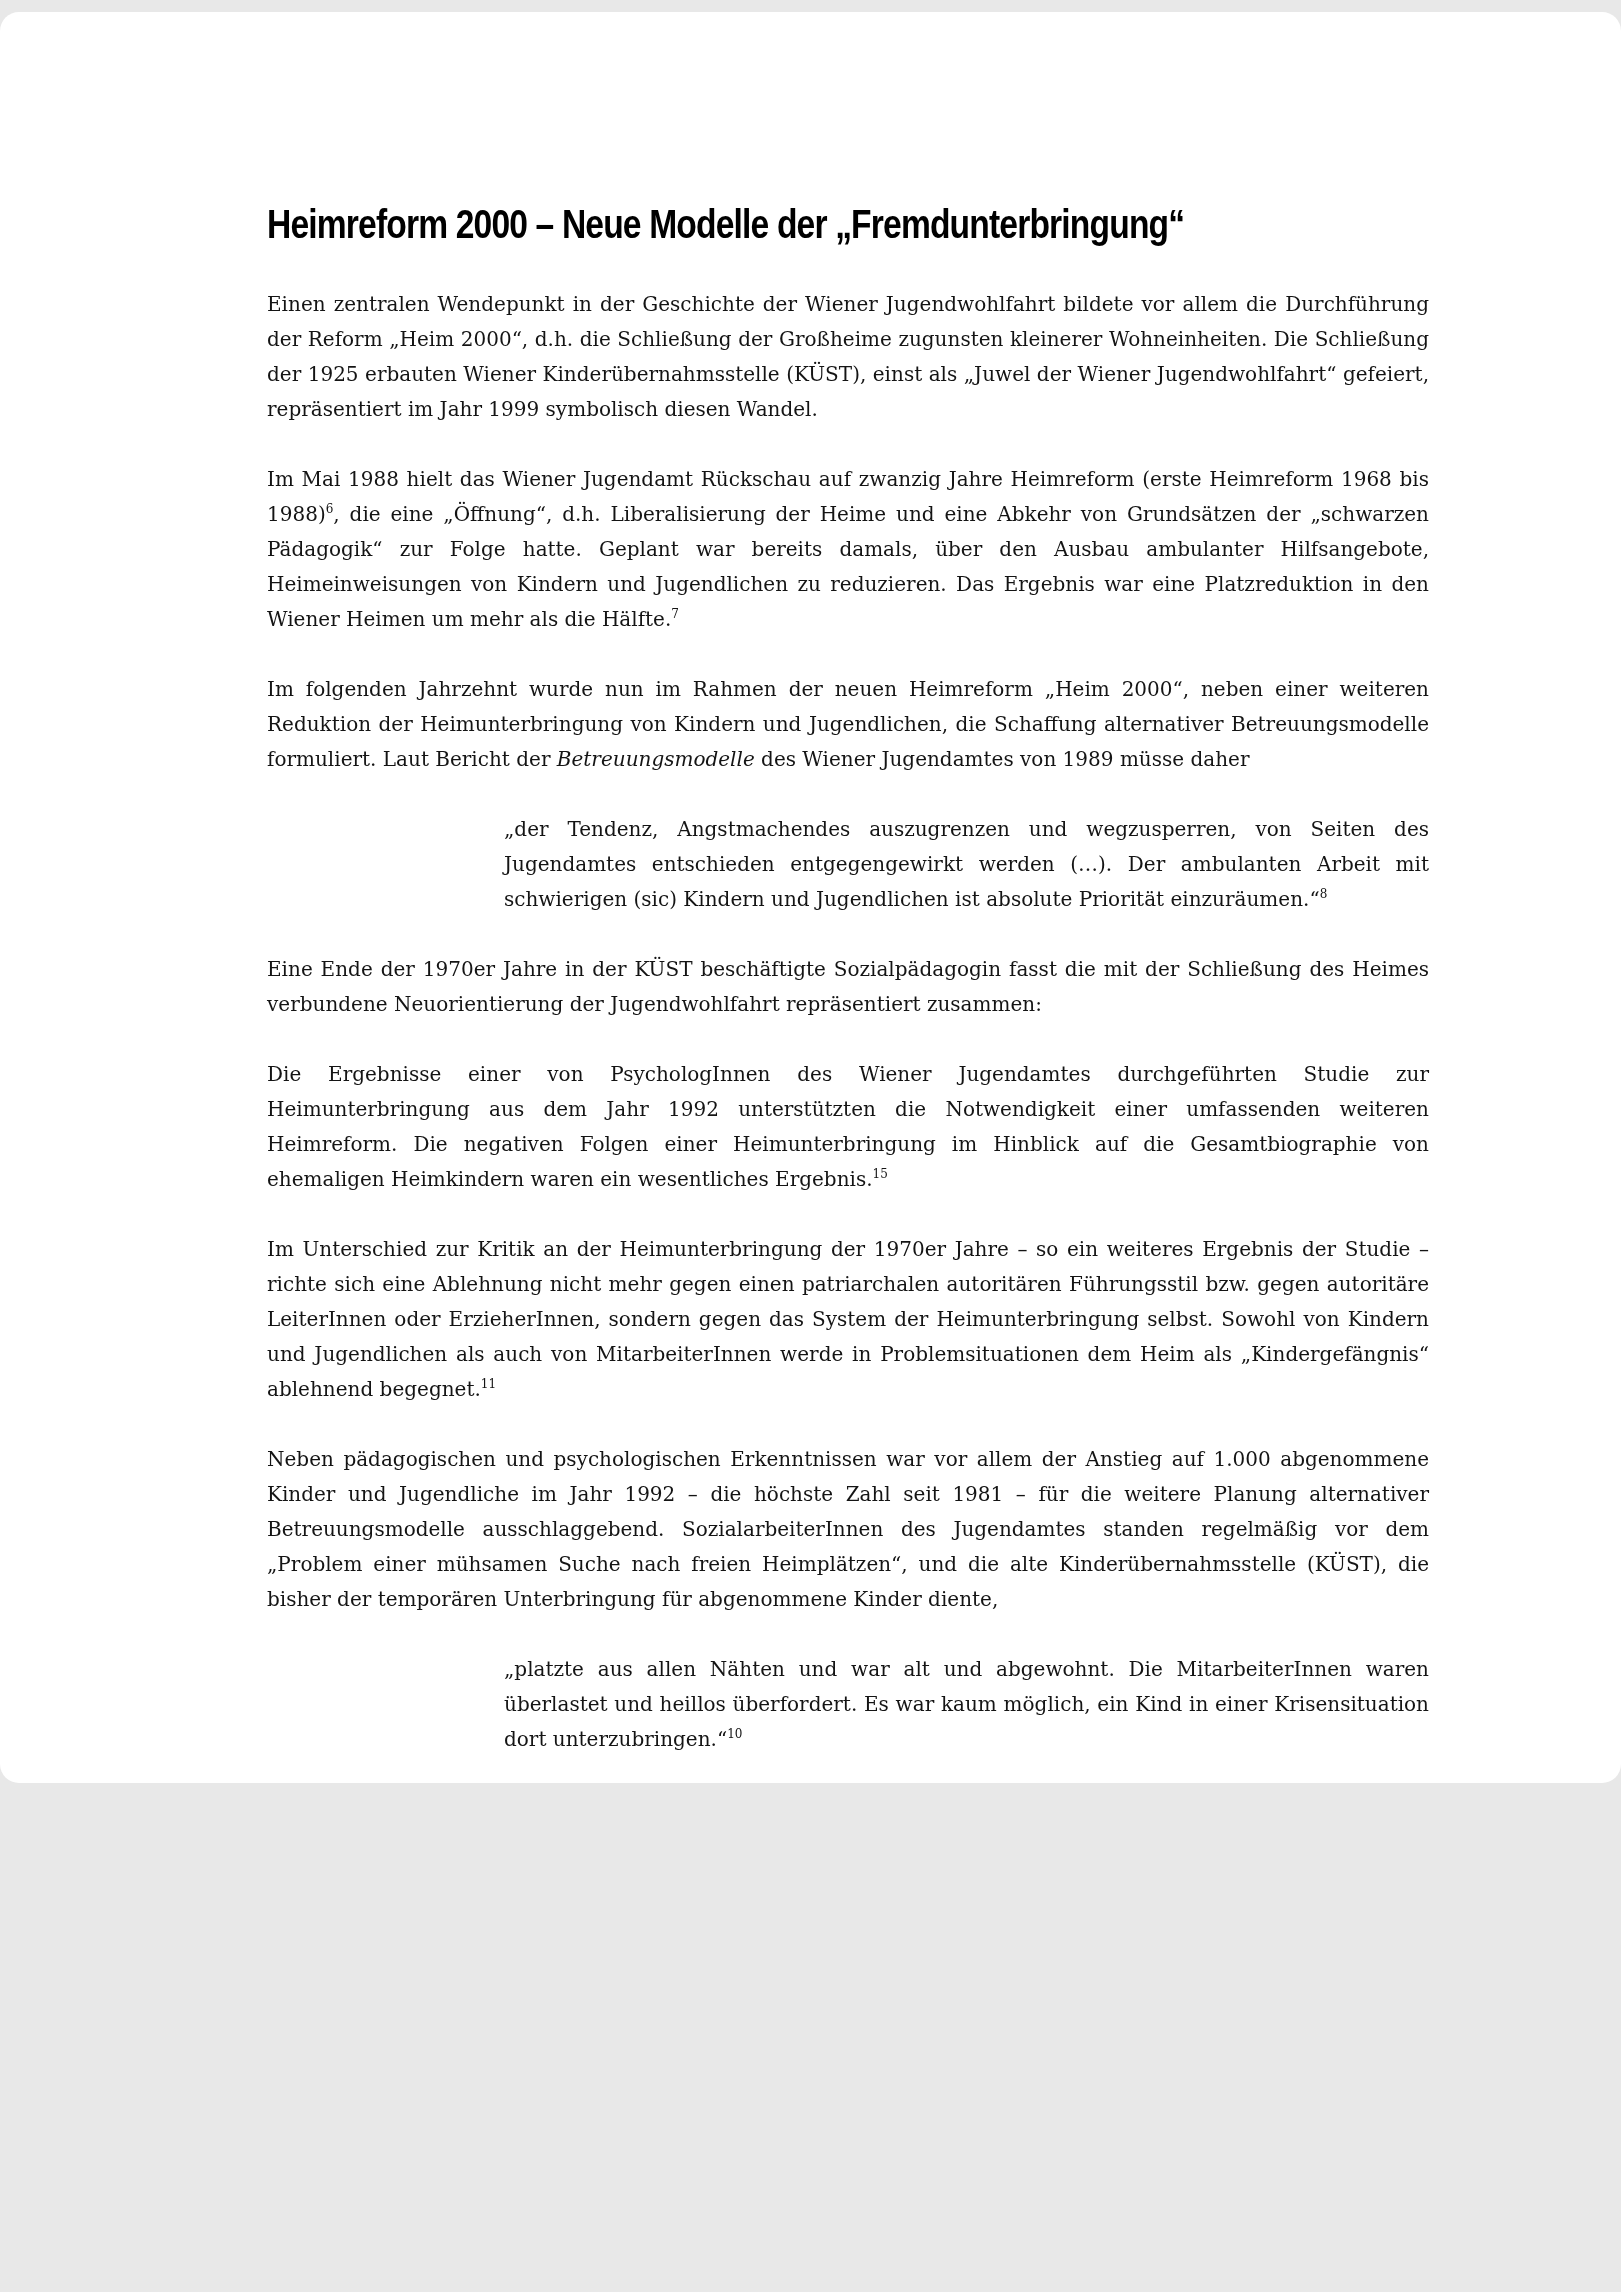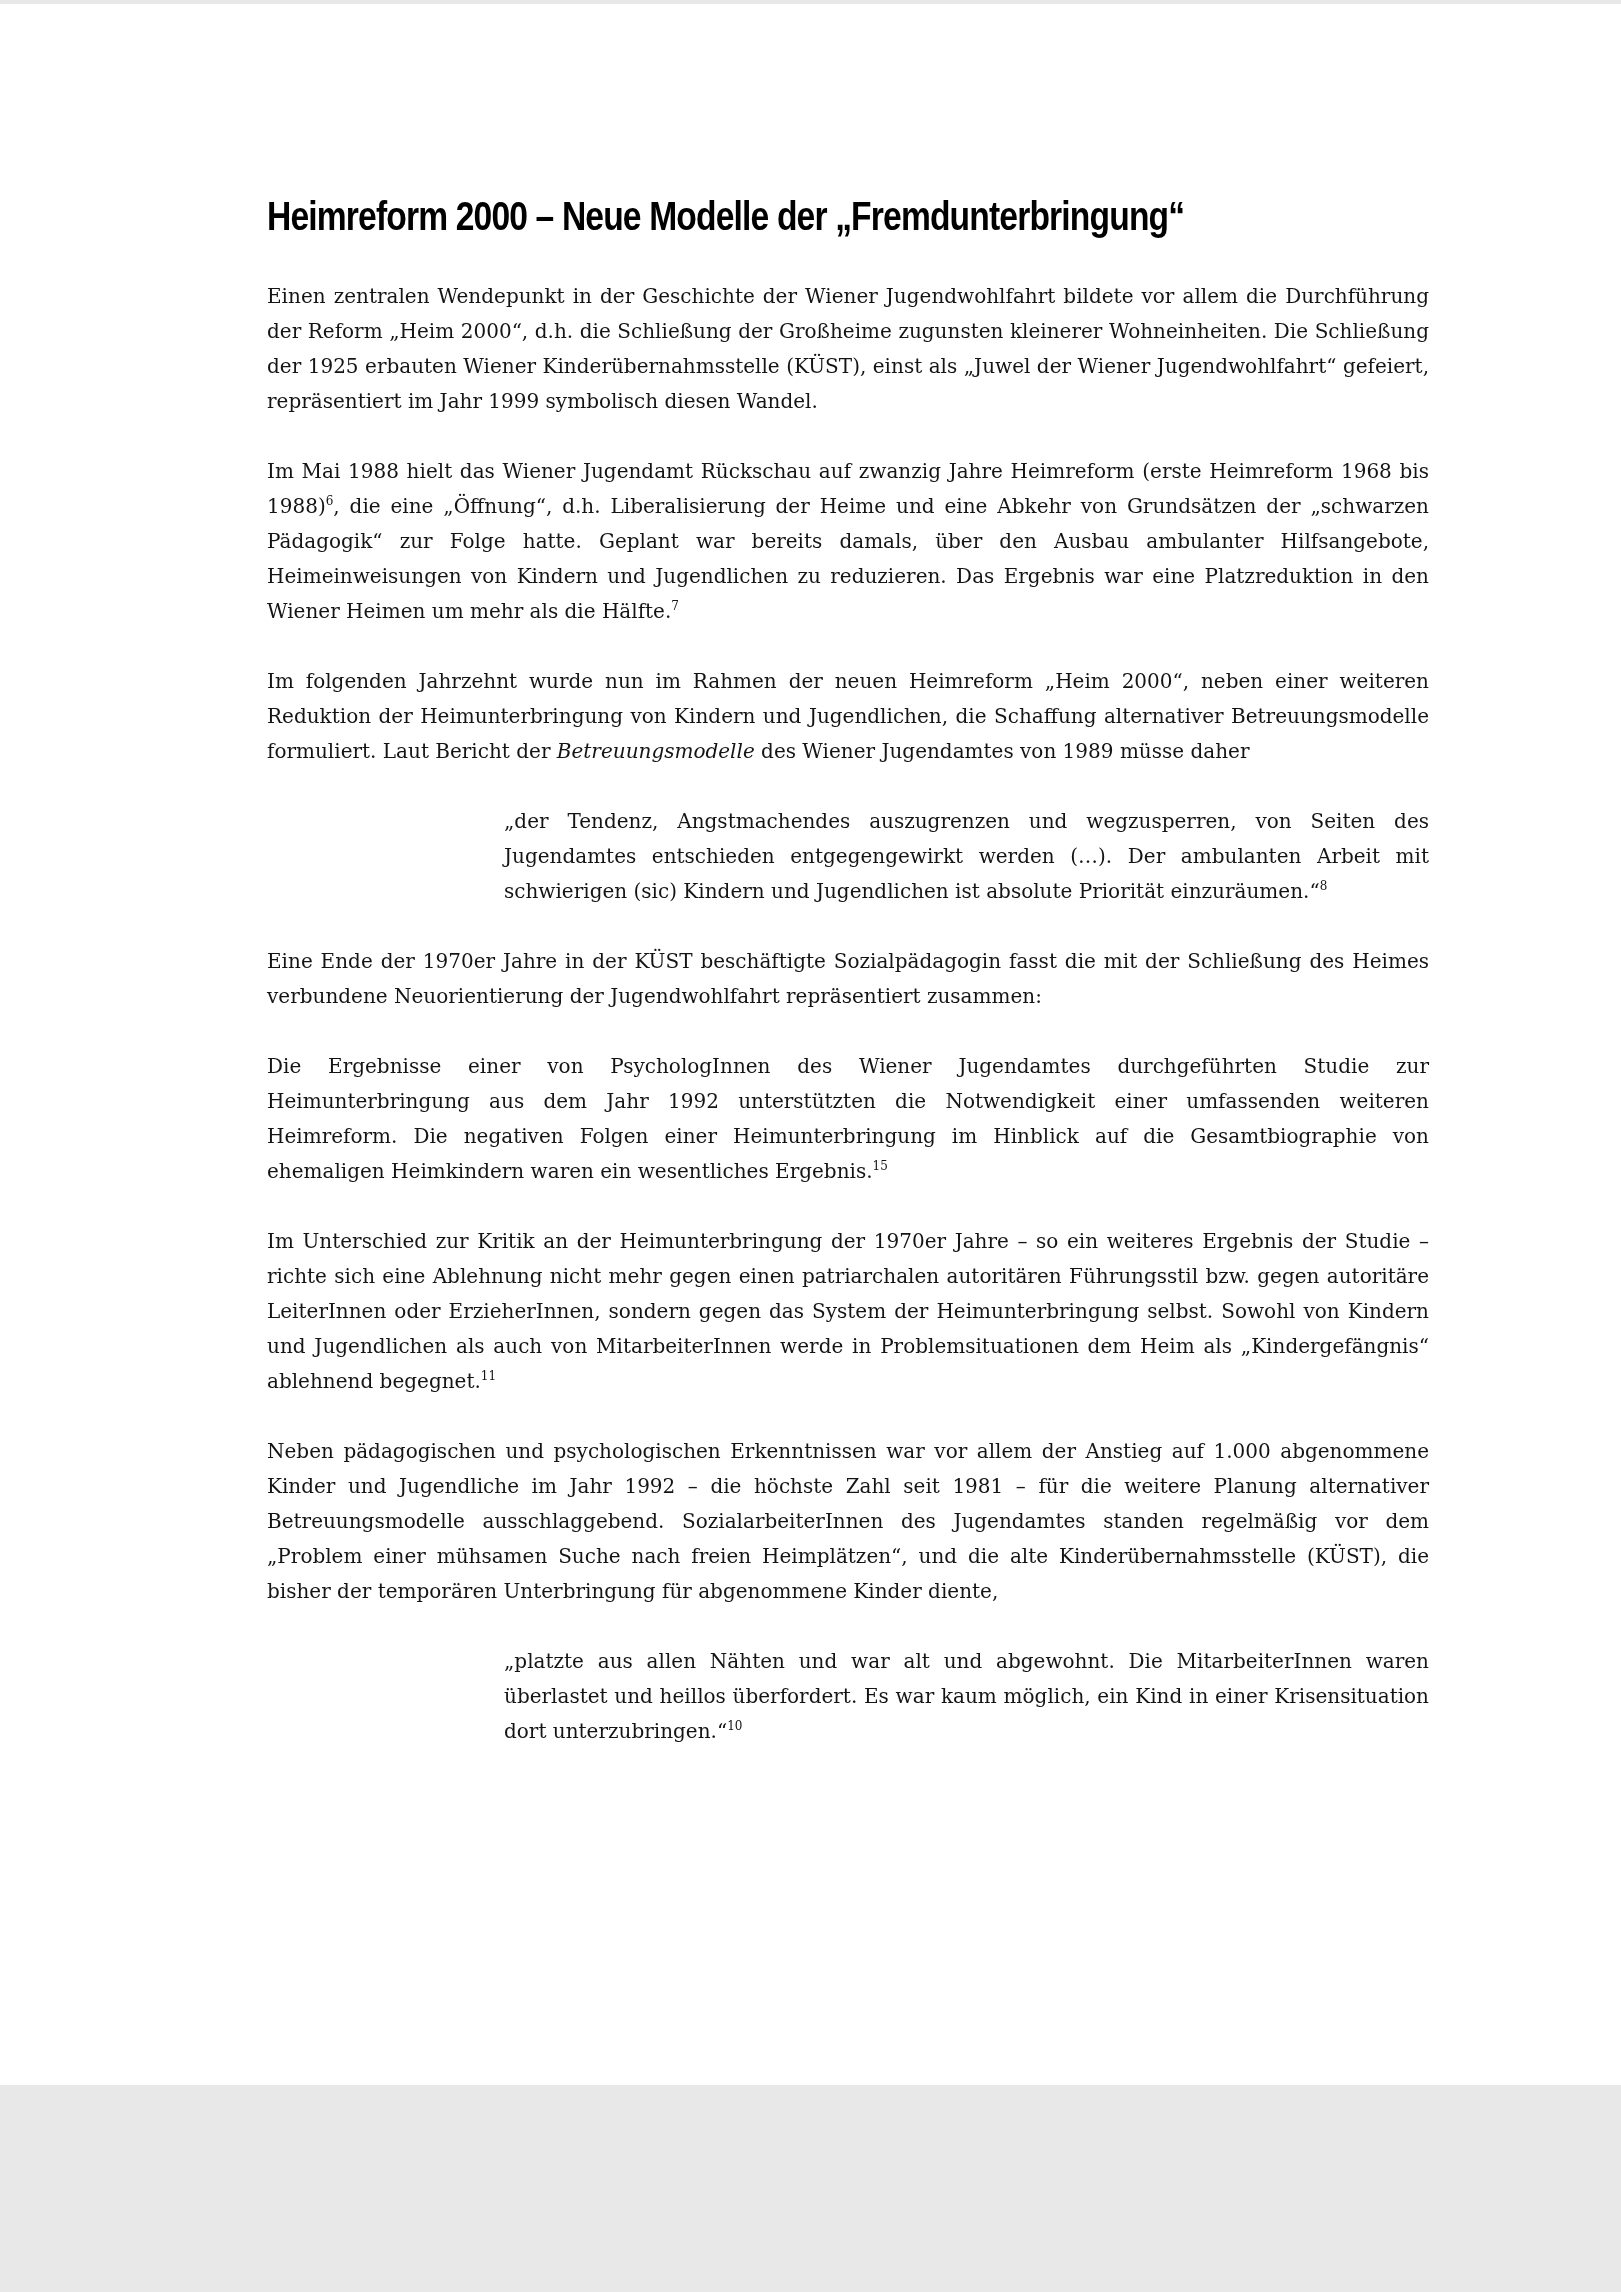--- a/index.html
+++ b/index.html
@@ -3,26 +3,27 @@
 <meta charset="utf-8">
 <style>
   html, body {
     margin: 0;
     padding: 0;
     background: #e8e8e8;
   }
   .page {
     position: relative;
     width: 1621px;
-    height: 2081px;
-    margin: 4px auto;
+    height: 1771px;
+    margin: 12px auto;
     background: #ffffff;
     color: #141414;
     font-family: "DejaVu Serif", "Liberation Serif", serif;
     overflow: hidden;
+    border-radius: 19px;
   }
   .content {
     position: absolute;
     left: 267px;
     top: 192px;
     width: 1162px;
   }
   .doc-title {
     font-family: "Liberation Sans", sans-serif;
     font-weight: bold;

